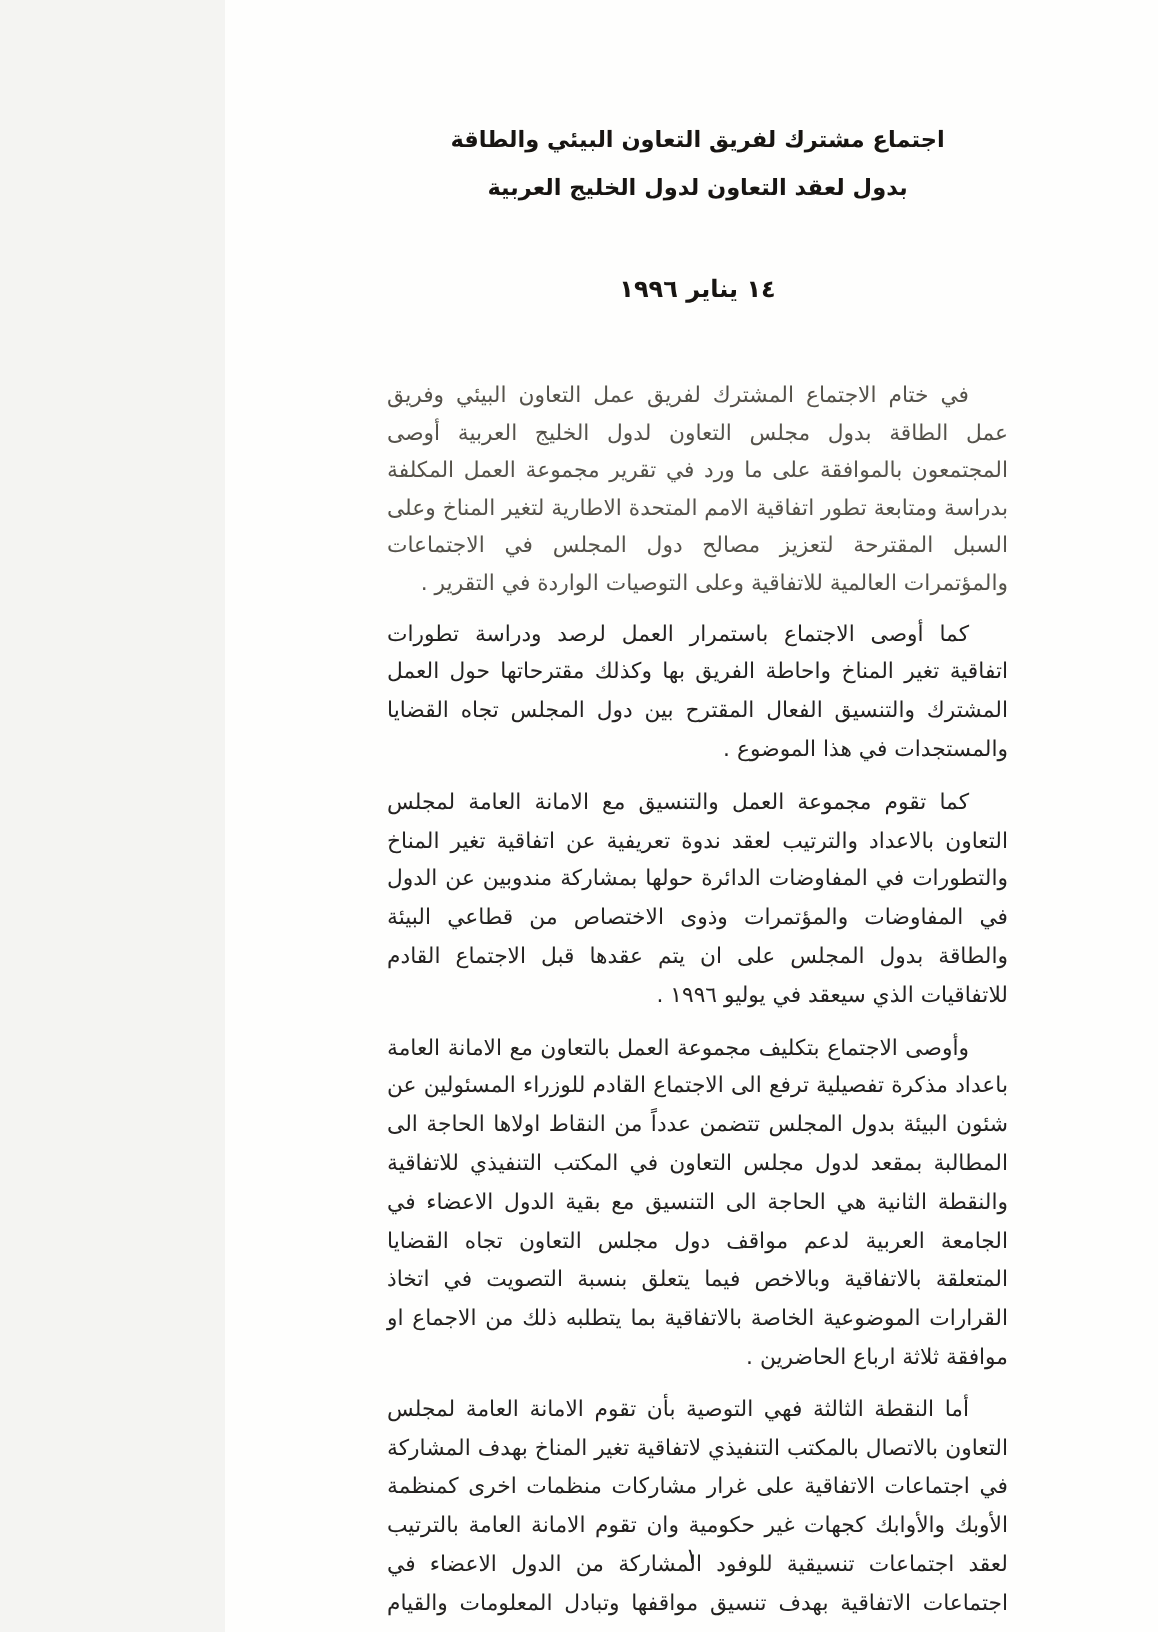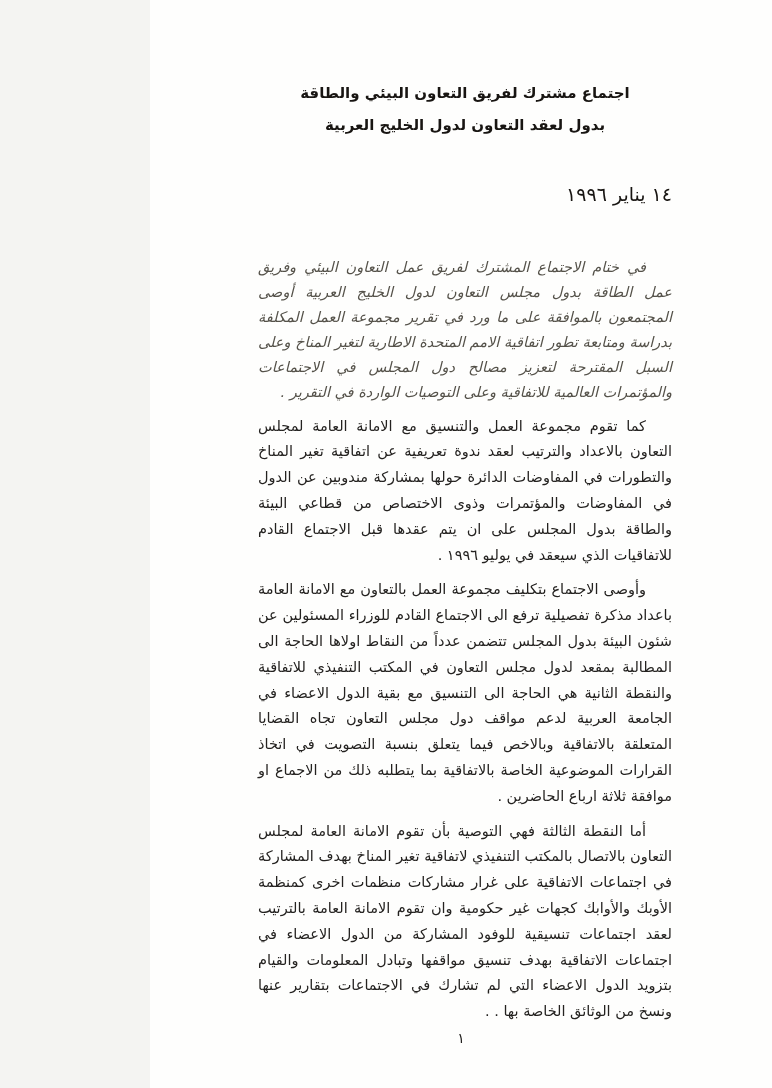--- a/index.html
+++ b/index.html
@@ -24,41 +24,40 @@
     margin-left: 20px;
   }
   .title-block {
     text-align: center;
     font-weight: bold;
     font-size: 15px;
     line-height: 2.1;
     color: #181512;
   }
   .date-line {
-    text-align: right;
-    font-weight: normal;
-    font-size: 19px;
+    text-align: center;
+    font-weight: bold;
+    font-size: 16px;
     margin-top: 42px;
     letter-spacing: 3px;
     color: #181512;
   }
   .body-text {
     margin-top: 50px;
   }
   p.para {
     font-size: 14.5px;
     line-height: 1.78;
     text-align: justify;
     margin: 0 0 9px 0;
     text-indent: 26px;
     color: #242220;
   }
   p.para.first {
     color: #55524a;
-    font-style: italic;
     line-height: 1.72;
   }
   .page-number {
     position: absolute;
     bottom: 42px;
     left: 0;
     right: 0;
     text-align: center;
     font-size: 14px;
     color: #242220;
@@ -71,20 +70,21 @@
 
   <div class="title-block">
     <div>اجتماع مشترك لفريق التعاون البيئي والطاقة</div>
     <div>بدول لعقد التعاون لدول الخليج العربية</div>
   </div>
 
   <div class="date-line">١٤ يناير ١٩٩٦</div>
 
   <div class="body-text">
     <p class="para first">في ختام الاجتماع المشترك لفريق عمل التعاون البيئي وفريق عمل الطاقة بدول مجلس التعاون لدول الخليج العربية أوصى المجتمعون بالموافقة على ما ورد في تقرير مجموعة العمل المكلفة بدراسة ومتابعة تطور اتفاقية الامم المتحدة الاطارية لتغير المناخ وعلى السبل المقترحة لتعزيز مصالح دول المجلس في الاجتماعات والمؤتمرات العالمية للاتفاقية وعلى التوصيات الواردة في التقرير .</p>
+    <p class="para">كما أوصى الاجتماع باستمرار العمل لرصد ودراسة تطورات اتفاقية تغير المناخ واحاطة الفريق بها وكذلك مقترحاتها حول العمل المشترك والتنسيق الفعال المقترح بين دول المجلس تجاه القضايا والمستجدات في هذا الموضوع .</p>
     <p class="para">كما تقوم مجموعة العمل والتنسيق مع الامانة العامة لمجلس التعاون بالاعداد والترتيب لعقد ندوة تعريفية عن اتفاقية تغير المناخ والتطورات في المفاوضات الدائرة حولها بمشاركة مندوبين عن الدول في المفاوضات والمؤتمرات وذوى الاختصاص من قطاعي البيئة والطاقة بدول المجلس على ان يتم عقدها قبل الاجتماع القادم للاتفاقيات الذي سيعقد في يوليو ١٩٩٦ .</p>
     <p class="para">وأوصى الاجتماع بتكليف مجموعة العمل بالتعاون مع الامانة العامة باعداد مذكرة تفصيلية ترفع الى الاجتماع القادم للوزراء المسئولين عن شئون البيئة بدول المجلس تتضمن عدداً من النقاط اولاها الحاجة الى المطالبة بمقعد لدول مجلس التعاون في المكتب التنفيذي للاتفاقية والنقطة الثانية هي الحاجة الى التنسيق مع بقية الدول الاعضاء في الجامعة العربية لدعم مواقف دول مجلس التعاون تجاه القضايا المتعلقة بالاتفاقية وبالاخص فيما يتعلق بنسبة التصويت في اتخاذ القرارات الموضوعية الخاصة بالاتفاقية بما يتطلبه ذلك من الاجماع او موافقة ثلاثة ارباع الحاضرين .</p>
     <p class="para">أما النقطة الثالثة فهي التوصية بأن تقوم الامانة العامة لمجلس التعاون بالاتصال بالمكتب التنفيذي لاتفاقية تغير المناخ بهدف المشاركة في اجتماعات الاتفاقية على غرار مشاركات منظمات اخرى كمنظمة الأوبك والأوابك كجهات غير حكومية وان تقوم الامانة العامة بالترتيب لعقد اجتماعات تنسيقية للوفود المشاركة من الدول الاعضاء في اجتماعات الاتفاقية بهدف تنسيق مواقفها وتبادل المعلومات والقيام بتزويد الدول الاعضاء التي لم تشارك في الاجتماعات بتقارير عنها ونسخ من الوثائق الخاصة بها . .</p>
   </div>
 
   <div class="page-number">١</div>
 
 </div>
 
 </body></html>

